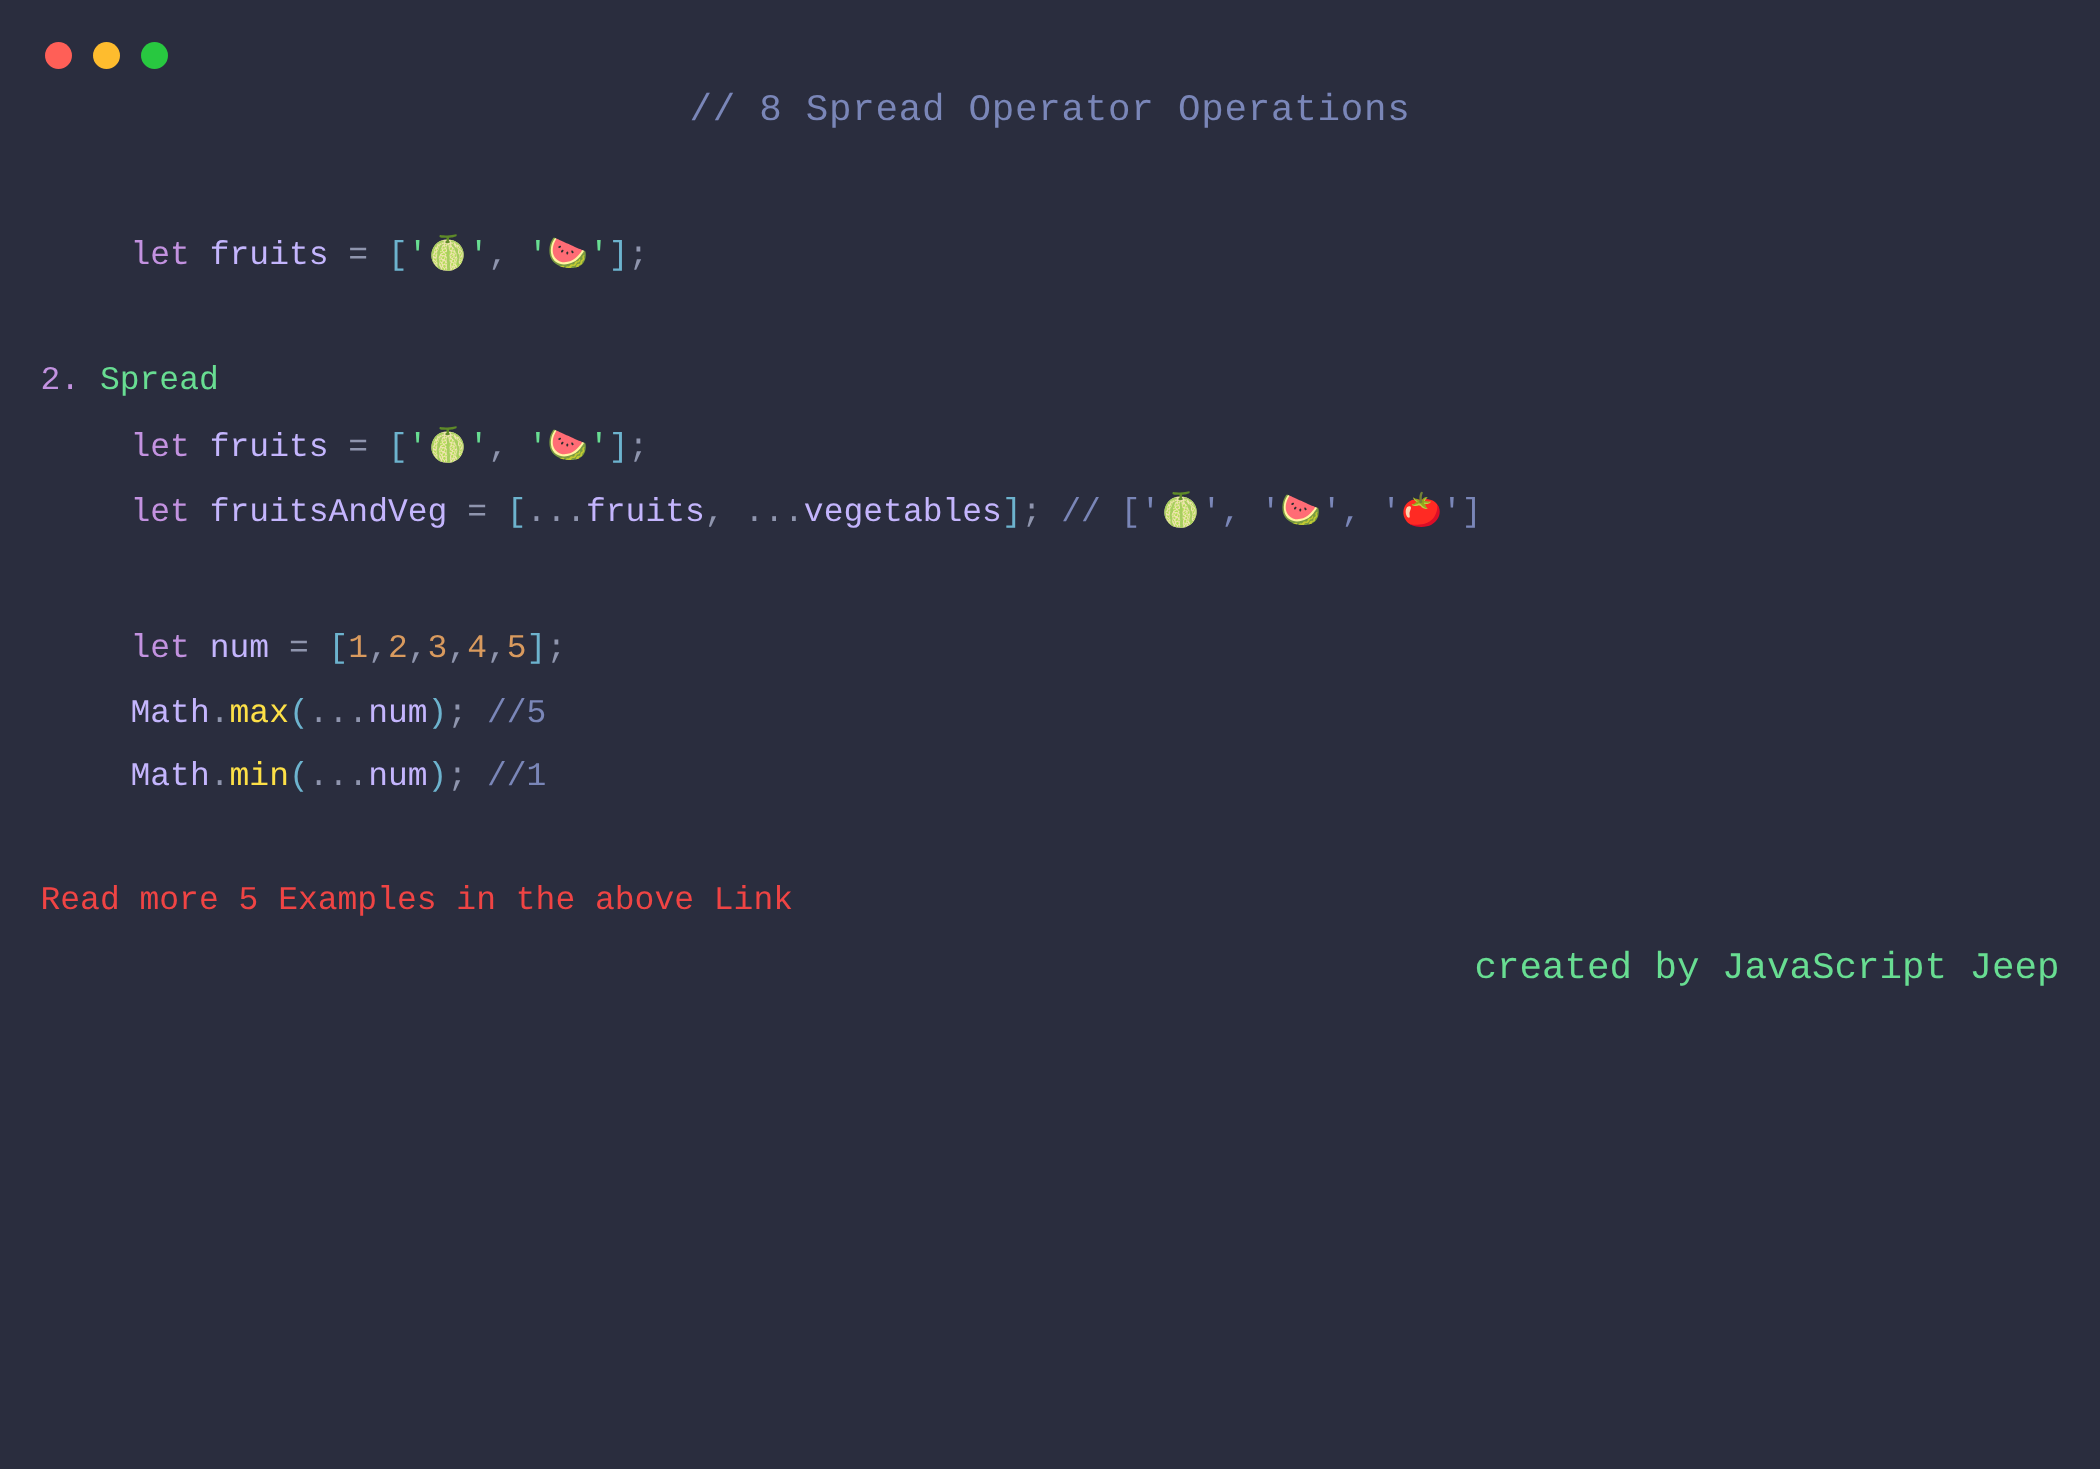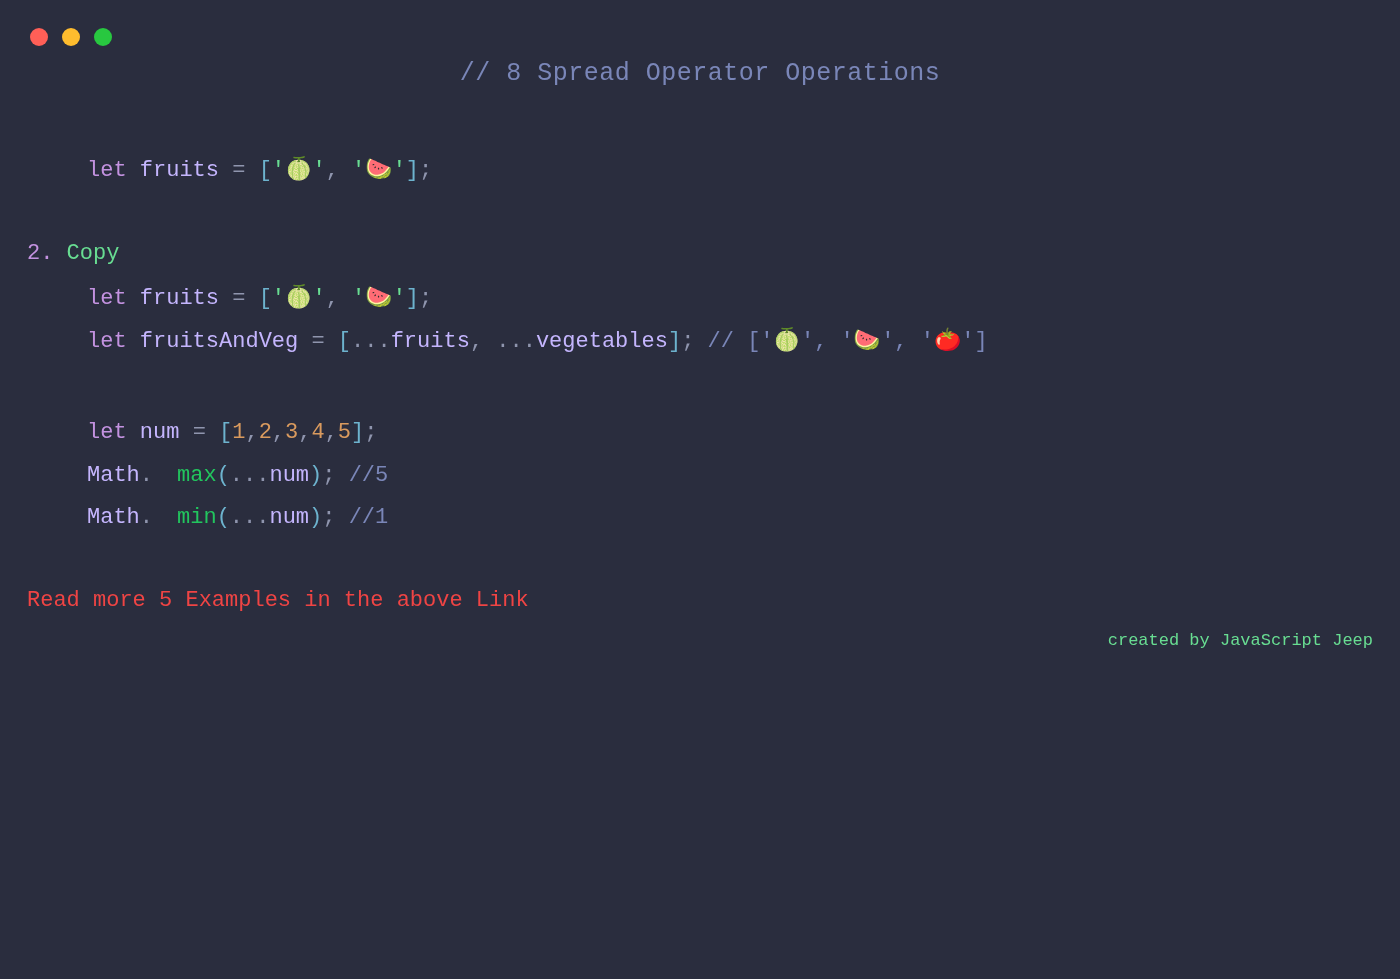--- a/index.html
+++ b/index.html
@@ -48,53 +48,53 @@
   .line {
     padding-left: 60px;
     line-height: 1.95;
     white-space: pre;
   }
   .kw { color: #c392e0; }
   .ident { color: #c4b5fd; }
   .punct { color: #8f95ae; }
   .bracket { color: #6db3ce; }
   .str { color: #68dd92; }
-  .fn { color: #22c55e; margin-left: 24px; }
+  .fn { color: #fde047; }
   .comment { color: #7a86b8; }
   .numlit { color: #d99a5e; }
   .read-more {
     color: #ef4444;
     margin-top: 30px;
   }
   .credit {
     color: #68dd92;
     text-align: right;
     margin-top: 18px;
-    font-size: 17px;
+    font-size: 25px;
   }
 </style>
 </head>
 <body>
 
 <div class="window-controls">
   <div class="window-control close-btn"></div>
   <div class="window-control minimize-btn"></div>
   <div class="window-control maximize-btn"></div>
 </div>
 
 <div class="content">
 
   <div class="title-comment">// 8 Spread Operator Operations</div>
 
   <div class="section">
     <div class="line"><span class="kw">let</span> <span class="ident">fruits</span> <span class="punct">=</span> <span class="bracket">[</span><span class="str">'🍈'</span><span class="punct">,</span> <span class="str">'🍉'</span><span class="bracket">]</span><span class="punct">;</span></div>
   </div>
 
   <div class="section">
-    <div class="section-heading"><span class="num">2.</span> <span>Copy</span></div>
+    <div class="section-heading"><span class="num">2.</span> <span>Spread</span></div>
     <div class="line"><span class="kw">let</span> <span class="ident">fruits</span> <span class="punct">=</span> <span class="bracket">[</span><span class="str">'🍈'</span><span class="punct">,</span> <span class="str">'🍉'</span><span class="bracket">]</span><span class="punct">;</span></div>
     <div class="line"><span class="kw">let</span> <span class="ident">fruitsAndVeg</span> <span class="punct">=</span> <span class="bracket">[</span><span class="punct">...</span><span class="ident">fruits</span><span class="punct">,</span> <span class="punct">...</span><span class="ident">vegetables</span><span class="bracket">]</span><span class="punct">;</span><span class="comment"> // ['🍈', '🍉', '🍅']</span></div>
   </div>
 
   <div class="section">
     <div class="line"><span class="kw">let</span> <span class="ident">num</span> <span class="punct">=</span> <span class="bracket">[</span><span class="numlit">1</span><span class="punct">,</span><span class="numlit">2</span><span class="punct">,</span><span class="numlit">3</span><span class="punct">,</span><span class="numlit">4</span><span class="punct">,</span><span class="numlit">5</span><span class="bracket">]</span><span class="punct">;</span></div>
     <div class="line"><span class="ident">Math</span><span class="punct">.</span><span class="fn">max</span><span class="bracket">(</span><span class="punct">...</span><span class="ident">num</span><span class="bracket">)</span><span class="punct">;</span><span class="comment"> //5</span></div>
     <div class="line"><span class="ident">Math</span><span class="punct">.</span><span class="fn">min</span><span class="bracket">(</span><span class="punct">...</span><span class="ident">num</span><span class="bracket">)</span><span class="punct">;</span><span class="comment"> //1</span></div>
   </div>
 

